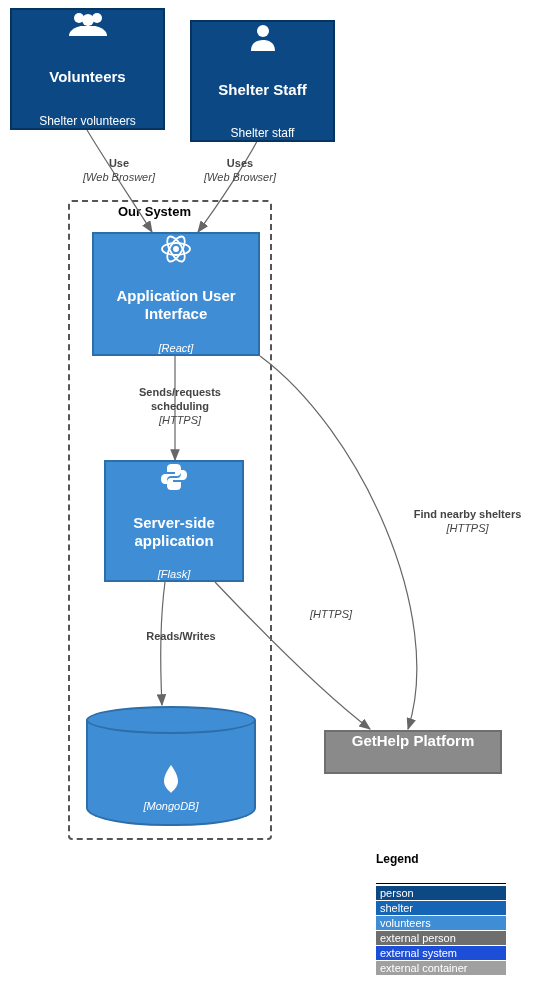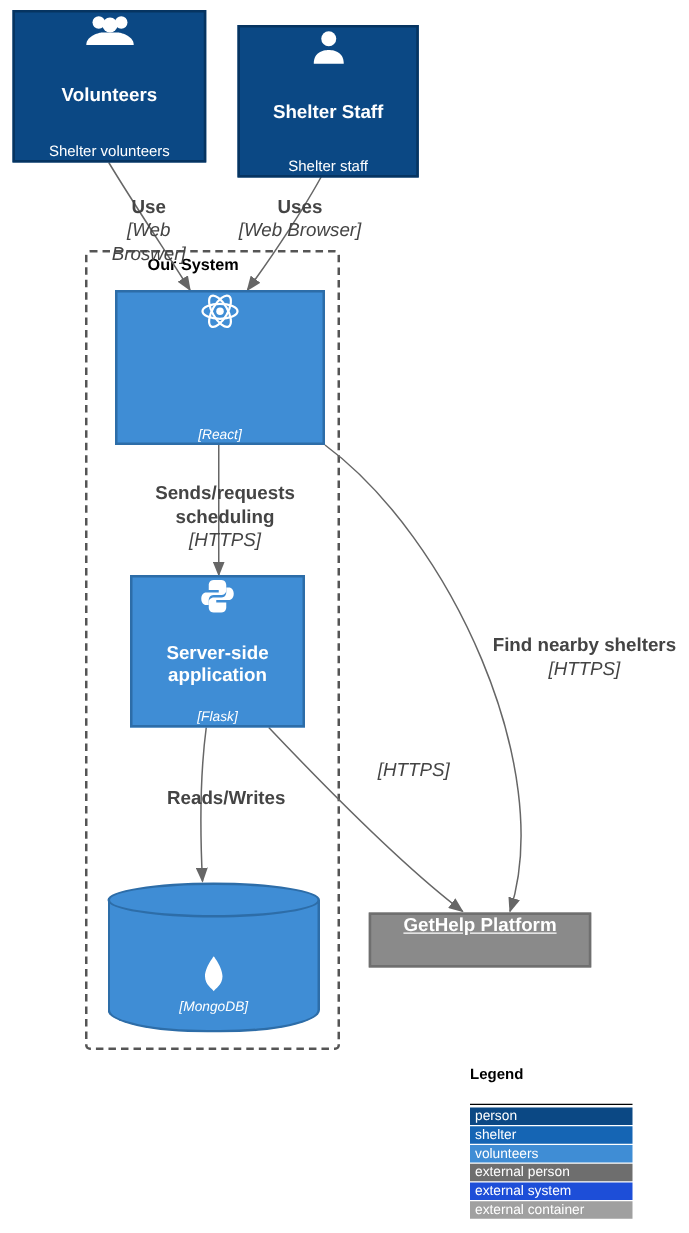--- a/index.html
+++ b/index.html
@@ -75,21 +75,21 @@
   }
   .system-boundary-label {
     position: absolute;
     font-weight: bold;
     font-size: 13px;
     color: #000;
   }
   .edge-label {
     position: absolute;
     text-align: center;
-    font-size: 15px;
+    font-size: 11px;
     color: #444;
     line-height: 1.25;
   }
   .edge-label b { font-weight: bold; display: block; }
   .edge-label i { font-style: italic; display: block; }
   svg.edges {
     position: absolute;
     top: 0; left: 0;
     width: 551px; height: 986px;
     pointer-events: none;
@@ -170,20 +170,21 @@
   <i>[Web Browser]</i>
 </div>
 
 <div class="node container-node" style="left:92px; top:232px; width:168px; height:124px;">
   <svg class="icon" width="34" height="30" viewBox="0 0 34 30">
     <circle cx="17" cy="15" r="3" fill="#fff"></circle>
     <ellipse cx="17" cy="15" rx="14" ry="6" fill="none" stroke="#fff" stroke-width="1.8"></ellipse>
     <ellipse cx="17" cy="15" rx="14" ry="6" fill="none" stroke="#fff" stroke-width="1.8" transform="rotate(60 17 15)"></ellipse>
     <ellipse cx="17" cy="15" rx="14" ry="6" fill="none" stroke="#fff" stroke-width="1.8" transform="rotate(-60 17 15)"></ellipse>
   </svg>
+  <div class="title">Application User Interface</div>
   <div class="tech">[React]</div>
 </div>
 
 <div class="edge-label" style="left:120px; top:386px; width:120px;">
   <b>Sends/requests scheduling</b>
   <i>[HTTPS]</i>
 </div>
 
 <div class="node container-node" style="left:104px; top:460px; width:140px; height:122px;">
   <svg class="icon" width="30" height="30" viewBox="0 0 30 30">
@@ -208,21 +209,21 @@
 </div>
 
 <div class="db-top" style="left:86px; top:706px; width:170px; height:28px; z-index:2;"></div>
 <div class="db-body" style="left:86px; top:720px; width:170px; height:106px;">
   <svg class="icon" width="20" height="30" viewBox="0 0 20 30" style="margin-bottom:4px;">
     <path d="M10 1 C10 1 3 10 3 17 C3 24 9 27 10 29 C11 27 17 24 17 17 C17 10 10 1 10 1 Z" fill="#fff"></path>
   </svg>
   <div class="tech">[MongoDB]</div>
 </div>
 
-<div class="node external-system" style="left:295px; top:730px; width:178px; height:44px;text-decoration:underline;">
+<div class="node external-system" style="left:324px; top:730px; width:178px; height:44px;">
   <div class="title">GetHelp Platform</div>
 </div>
 
 <div class="legend" style="left:376px; top:852px;">
   <div class="legend-title">Legend</div>
   <div class="legend-row" style="background:#0b4884;">person</div>
   <div class="legend-row" style="background:#1565b4;">shelter</div>
   <div class="legend-row" style="background:#3f8dd5;">volunteers</div>
   <div class="legend-row" style="background:#6e6e6e;">external person</div>
   <div class="legend-row" style="background:#1d4ed8;">external system</div>

